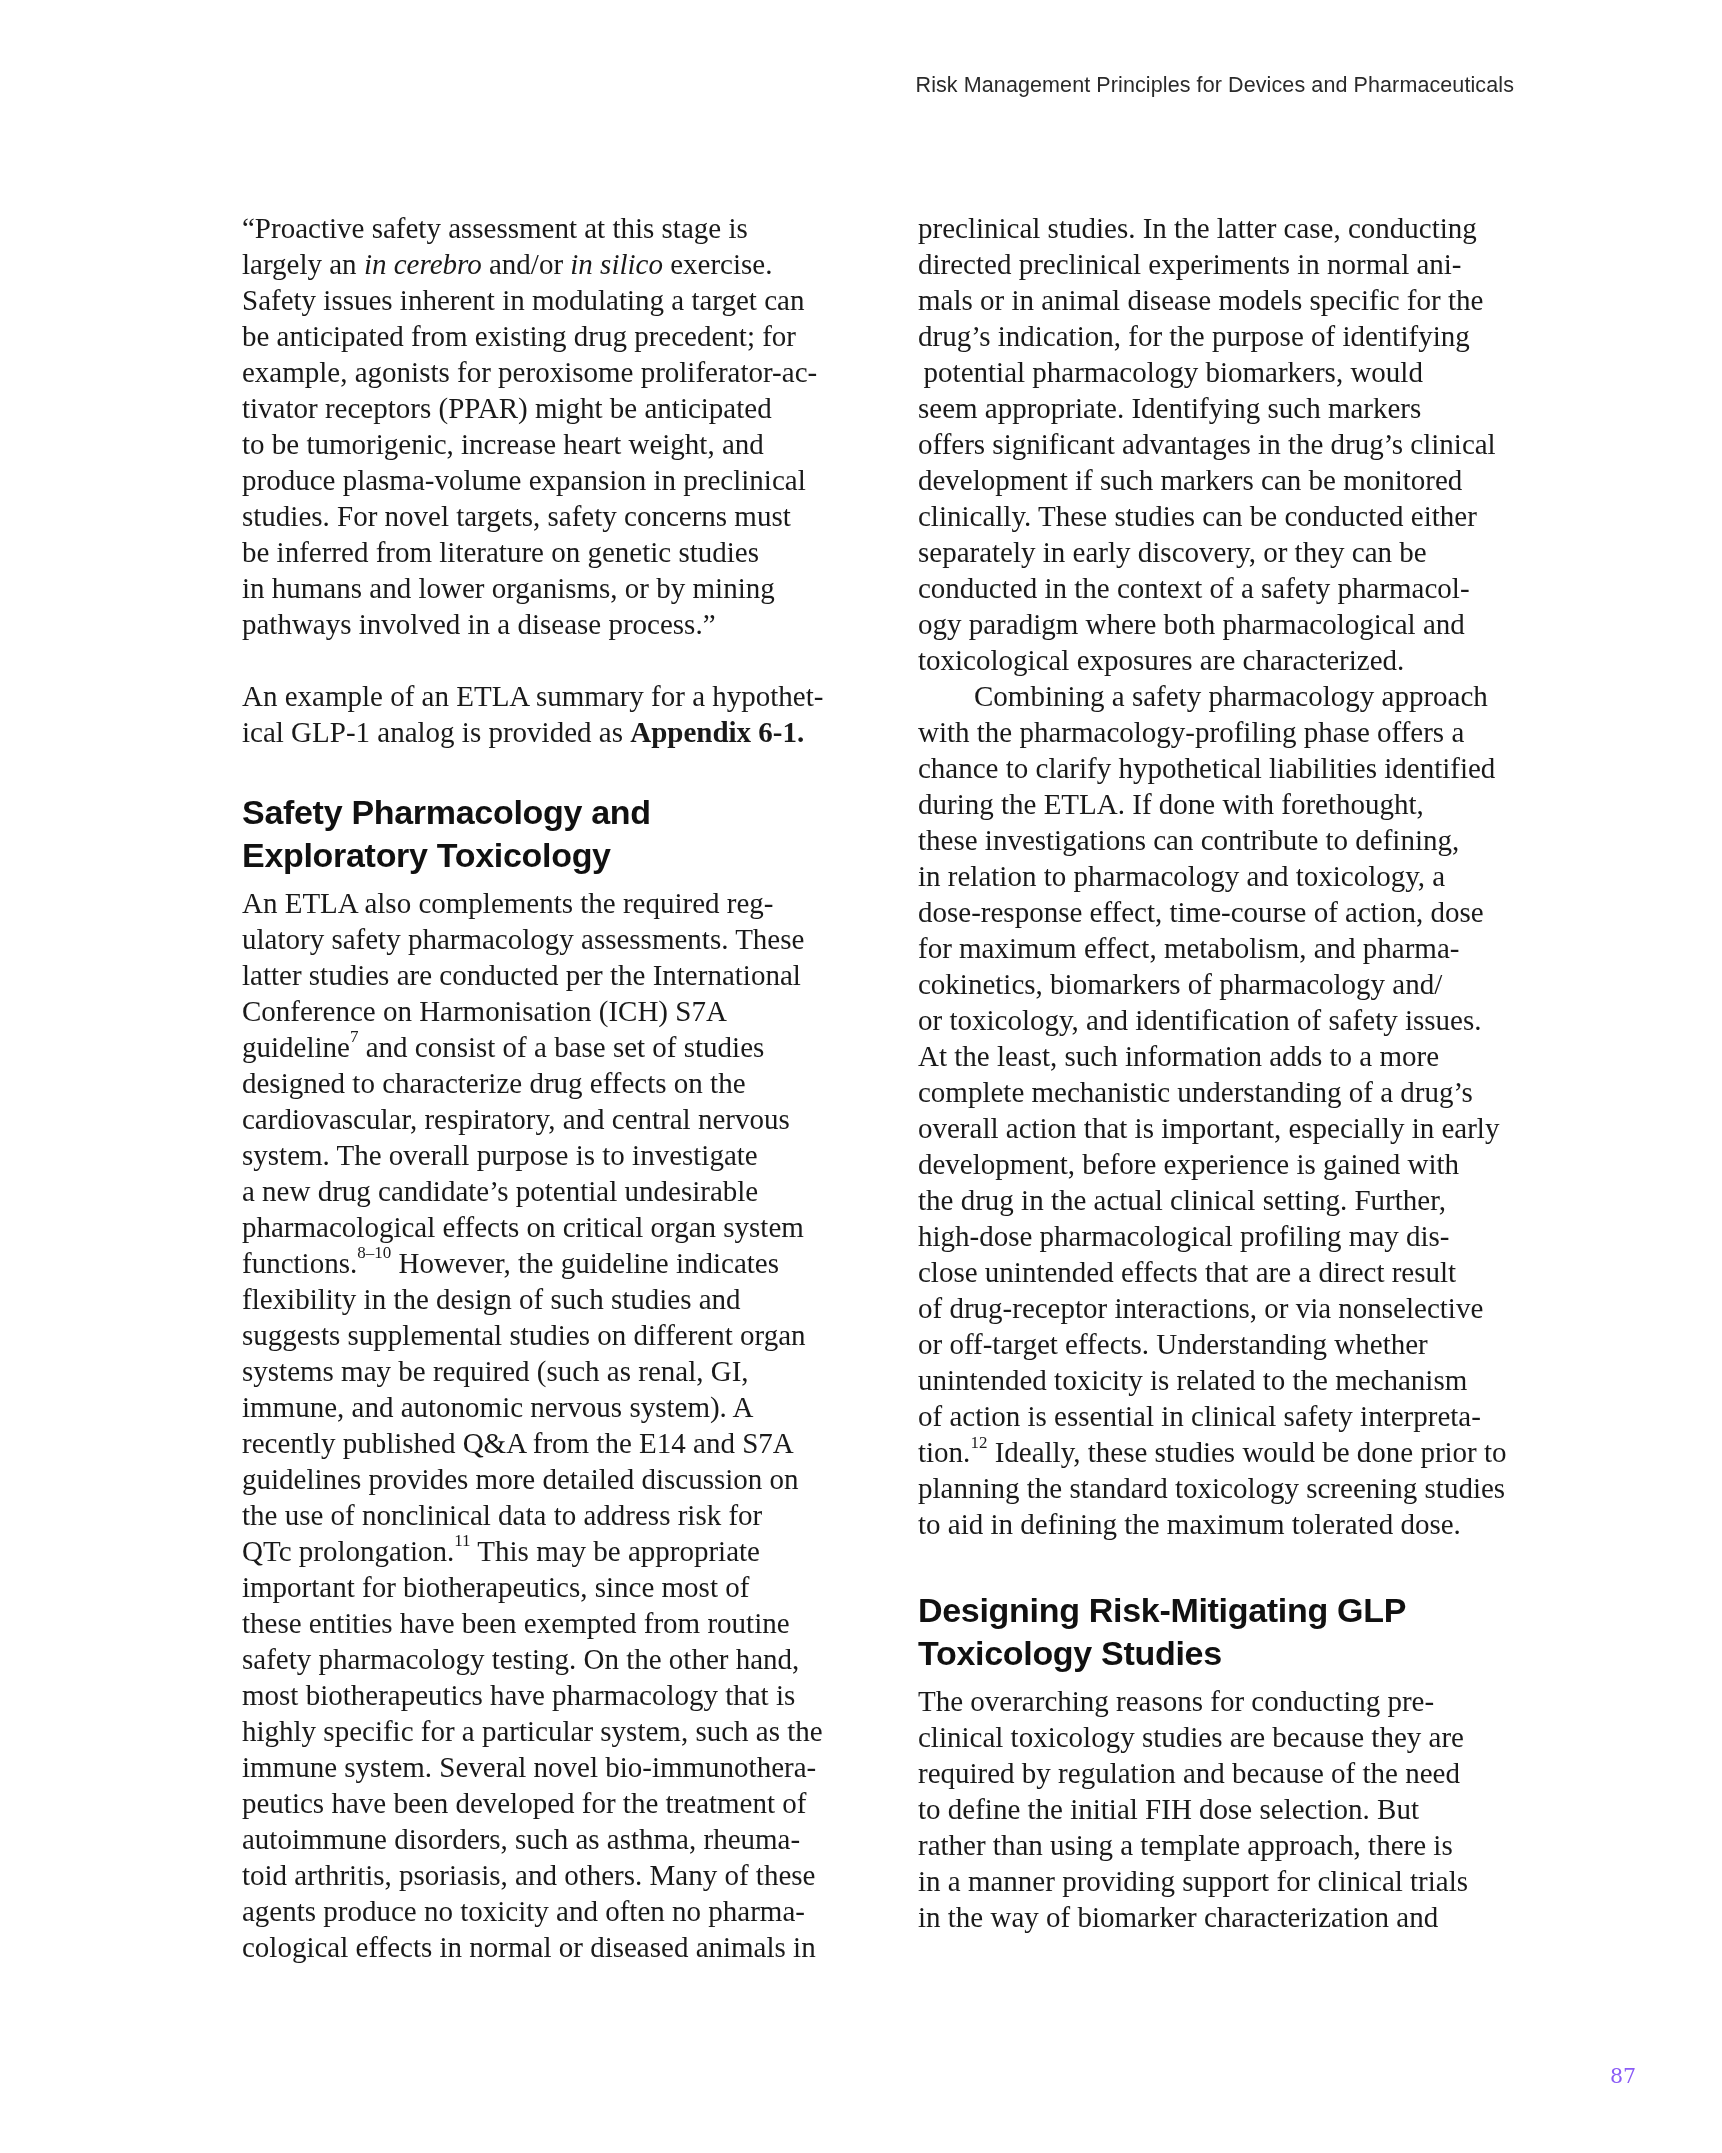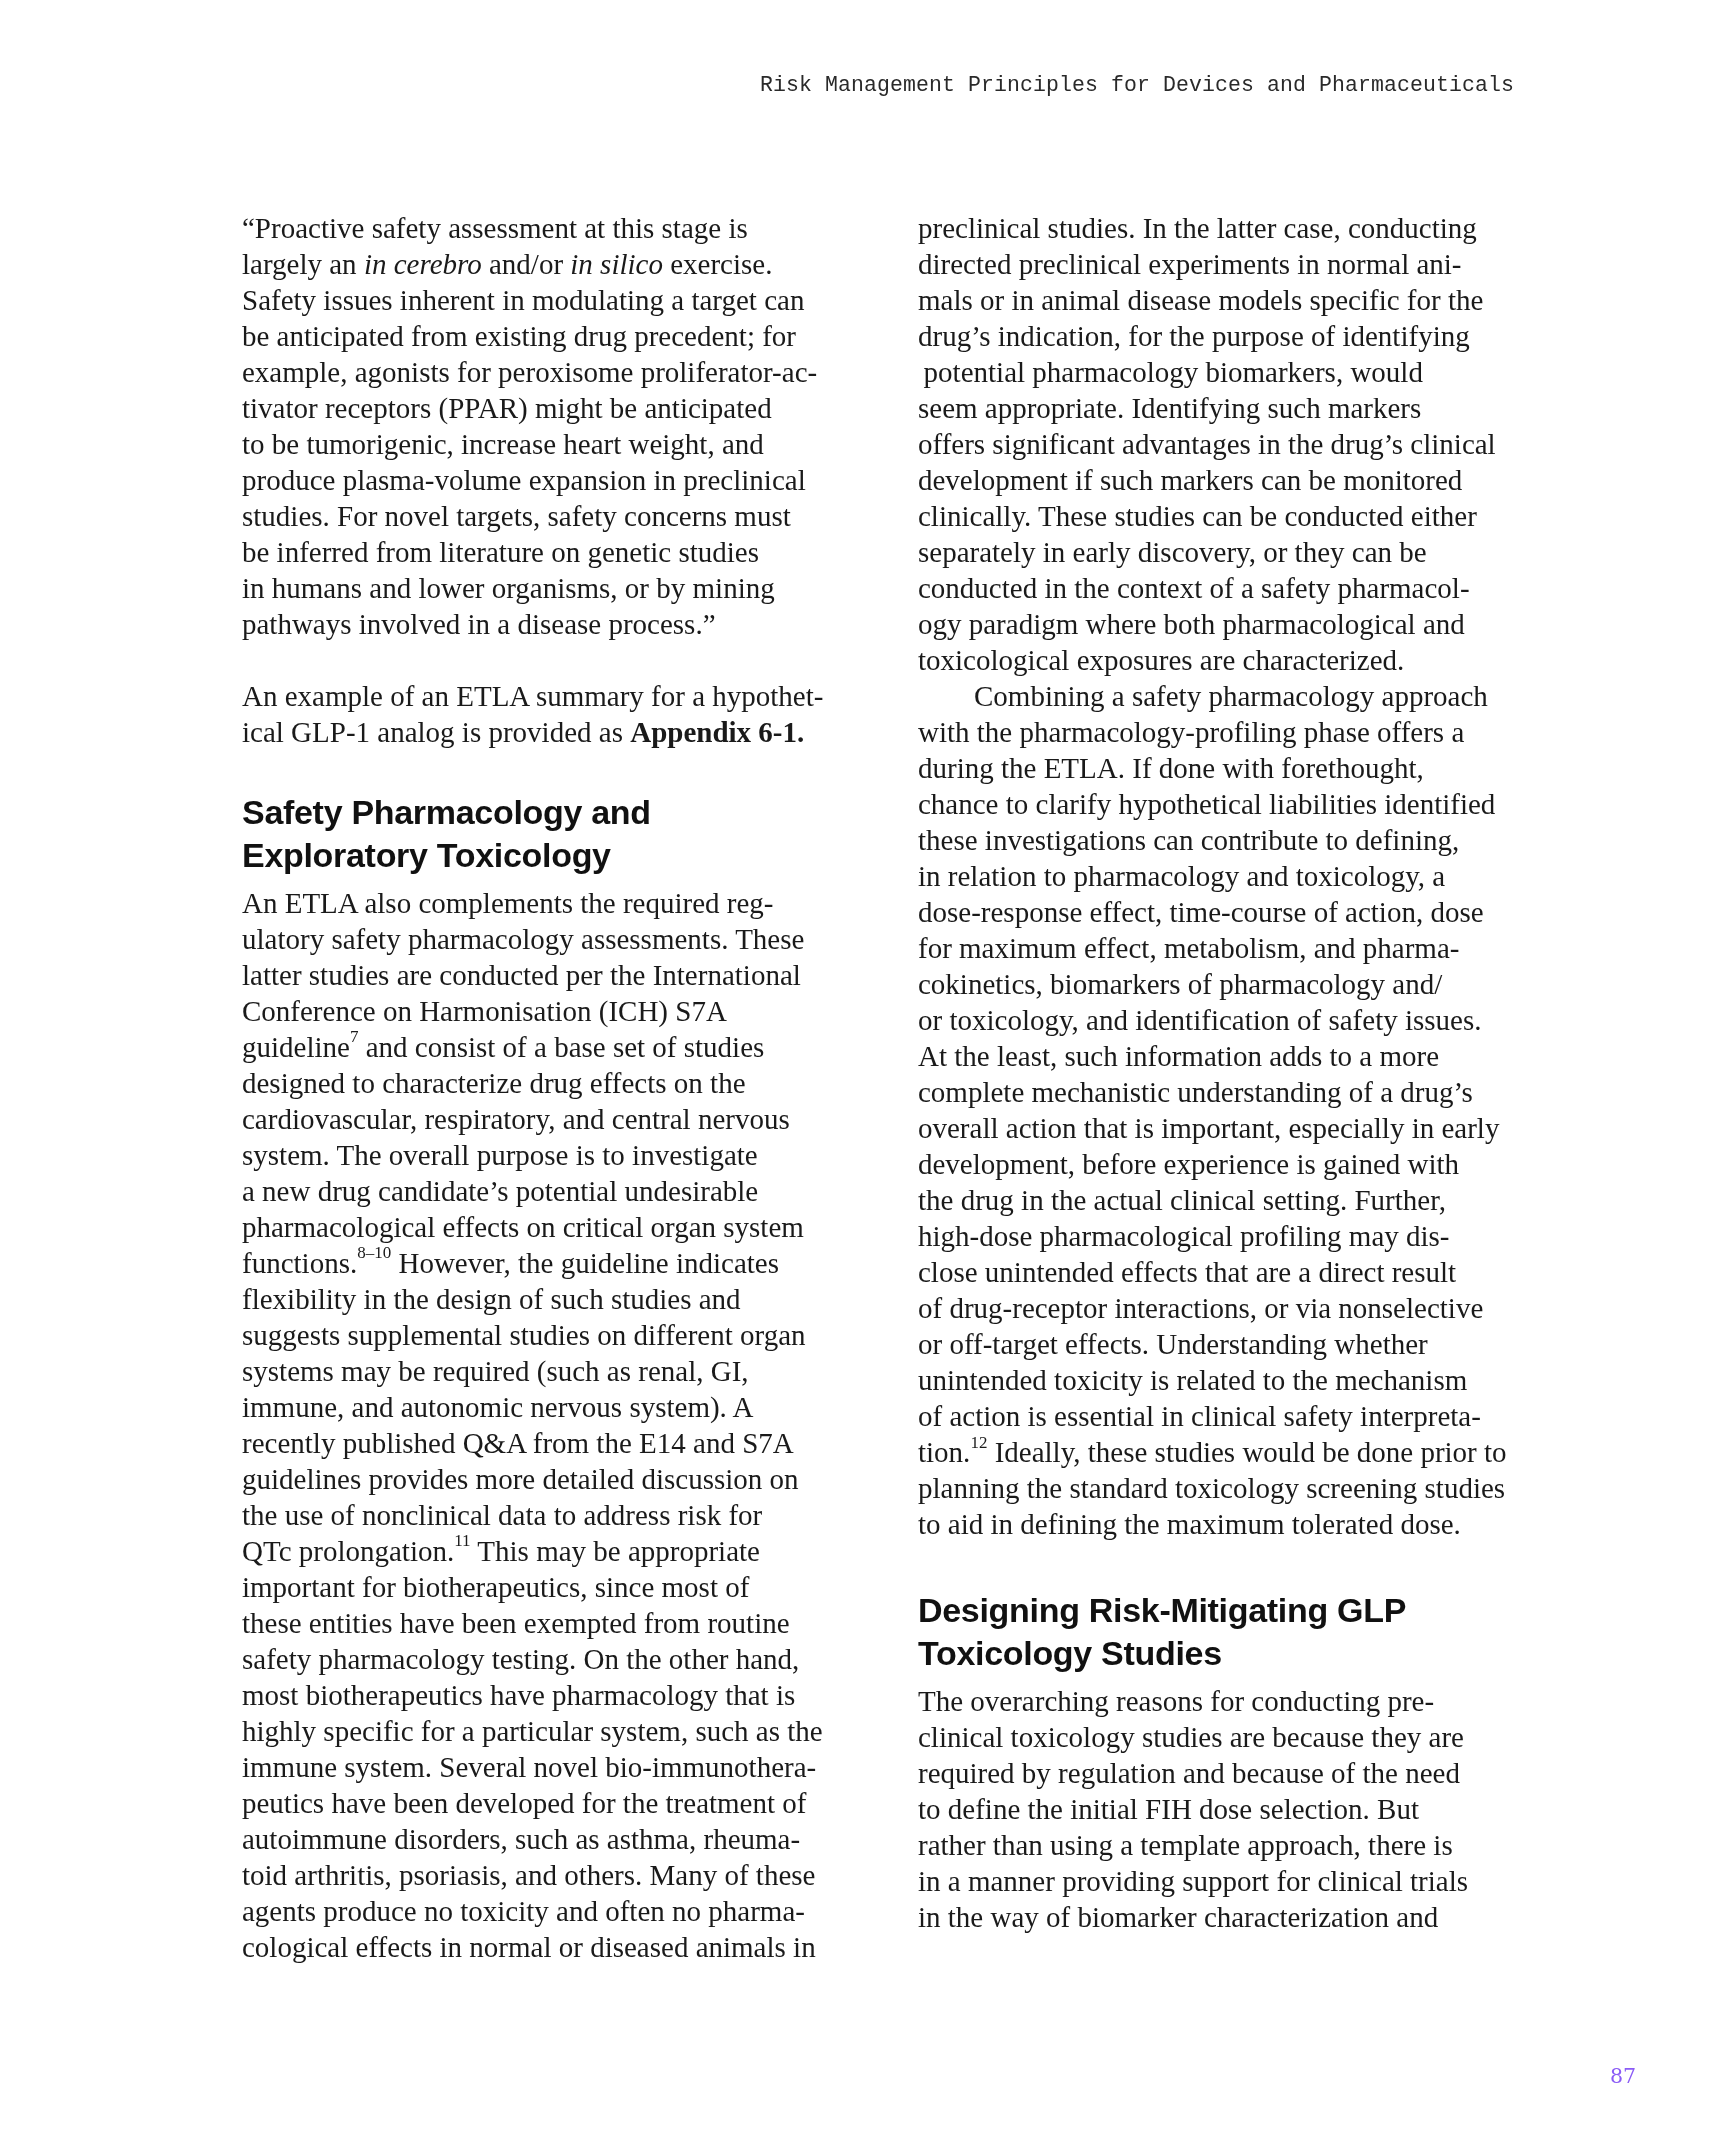--- a/index.html
+++ b/index.html
@@ -1,19 +1,19 @@
 <!DOCTYPE html>
 <html style="font-size:15px"><head>
 <meta charset="utf-8">
 <style>
   html, body { margin: 0; padding: 0; background: #ffffff; }
   body { width: 1722px; height: 2153px; position: relative; overflow: hidden; color: #1a1a1a; }
   .running-head {
     position: absolute; top: 73px; right: 208px;
-    font-family: Liberation Mono, monospace; font-size: 21.5px; color: #2a2a2a; letter-spacing: 0.1px;
+    font-family: Liberation Sans, sans-serif; font-size: 21.5px; color: #2a2a2a; letter-spacing: 0.1px;
   }
   .col { position: absolute; top: 210px; width: 609px; }
   .col-left { left: 242px; }
   .col-right { left: 918px; }
   .line {
     font-family: "Liberation Serif", serif; font-size: 29px; line-height: 36px;
     white-space: nowrap; color: #1a1a1a;
   }
   .line.indent { padding-left: 56px; }
   .line.lead { padding-left: 5.6px; }
@@ -111,22 +111,22 @@
     <div class="line">clinically. These studies can be conducted either</div>
     <div class="line">separately in early discovery, or they can be</div>
     <div class="line">conducted in the context of a safety pharmacol-</div>
     <div class="line">ogy paradigm where both pharmacological and</div>
     <div class="line">toxicological exposures are characterized.</div>
   </div>
 
   <div>
     <div class="line indent">Combining a safety pharmacology approach</div>
     <div class="line">with the pharmacology-profiling phase offers a</div>
+    <div class="line">chance to clarify hypothetical liabilities identified</div>
     <div class="line">during the ETLA. If done with forethought,</div>
-    <div class="line">chance to clarify hypothetical liabilities identified</div>
     <div class="line">these investigations can contribute to defining,</div>
     <div class="line">in relation to pharmacology and toxicology, a</div>
     <div class="line">dose-response effect, time-course of action, dose</div>
     <div class="line">for maximum effect, metabolism, and pharma-</div>
     <div class="line">cokinetics, biomarkers of pharmacology and/</div>
     <div class="line">or toxicology, and identification of safety issues.</div>
     <div class="line">At the least, such information adds to a more</div>
     <div class="line">complete mechanistic understanding of a drug’s</div>
     <div class="line">overall action that is important, especially in early</div>
     <div class="line">development, before experience is gained with</div>

